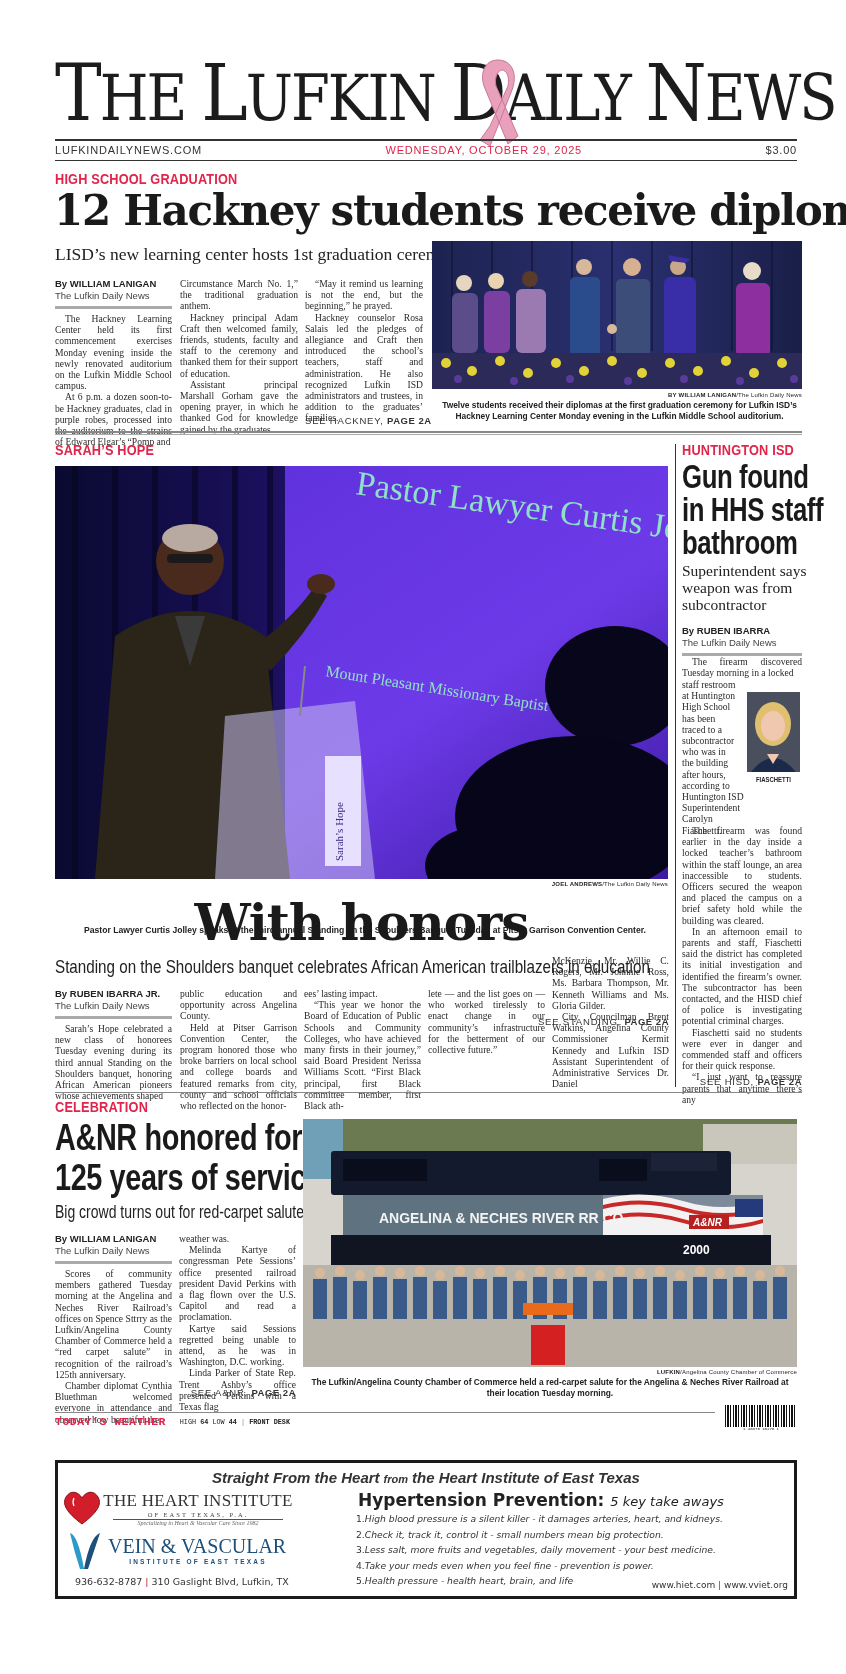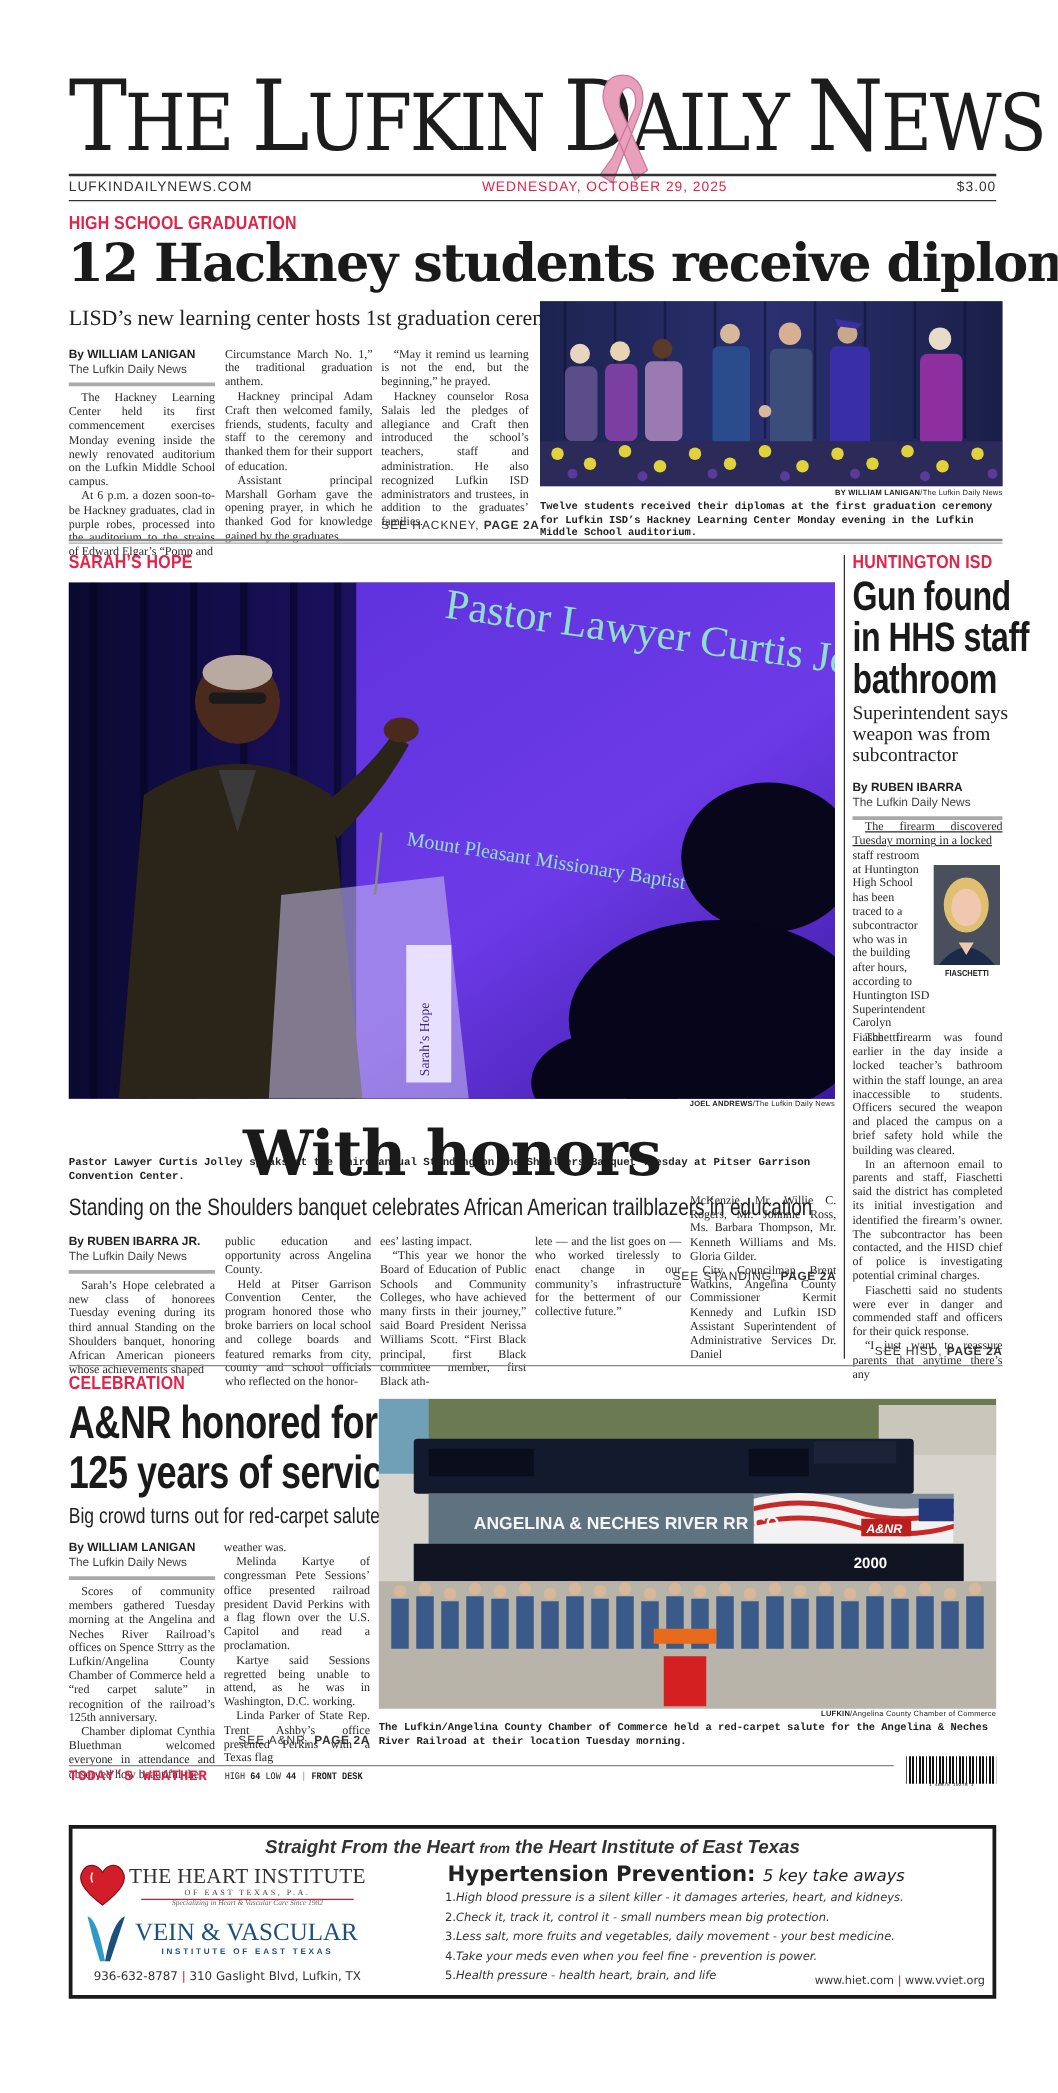--- a/index.html
+++ b/index.html
@@ -39,21 +39,21 @@
   .col p { text-indent: 10px; }
   .col p.noind { text-indent: 0; }
 
   .jump { font-family: "Liberation Sans", sans-serif; font-size: 9.5px; letter-spacing: 0.8px; color: #333;
     text-align: right; white-space: nowrap; }
   .jump b { font-weight: bold; letter-spacing: 0.5px; }
 
   .credit { font-family: "Liberation Sans", sans-serif; font-size: 6px; color: #222; text-align: right;
     font-weight: bold; letter-spacing: 0.2px; }
   .credit span { font-weight: normal; }
-  .caption { font-family: Liberation Mono, monospace; font-size: 8.4px; line-height: 10.5px; font-weight: bold; color: #222; }
+  .caption { font-family: Liberation Sans, sans-serif; font-size: 8.4px; line-height: 10.5px; font-weight: bold; color: #222; text-align: center; }
 
   .photo { overflow: hidden; }
 
   .section-rule { position: absolute; height: 1px; background: #777; }
 
   
   .ad { left: 55px; top: 1460px; width: 742px; height: 139px; border: 3px solid #1a1a1a; }
   .ad-top { position: absolute; left: 0; top: 6px; width: 100%; text-align: center;
     font-family: "Liberation Sans", sans-serif; font-weight: bold; font-style: italic; font-size: 15px; color: #333; }
   .ad-top .small { font-size: 11px; font-weight: bold; margin: 0 4px; }
@@ -277,21 +277,21 @@
 <div class="abs dek" style="left:682px;top:562px;width:125px;white-space:normal;font-size:15.5px;line-height:17px;">Superintendent says weapon was from subcontractor</div>
 
 <div class="abs" style="left:682px;top:625px;width:120px;">
   <div class="byline">
     <b>By RUBEN IBARRA</b><br>
     <span class="org">The Lufkin Daily News</span>
   </div>
   <div class="byrule"></div>
 </div>
 
-<div class="abs col" style="left:682px;top:656px;width:120px;text-align:justify;text-decoration:underline;">
+<div class="abs col" style="left:682px;top:656px;width:120px;text-align:justify;">
   <p style="text-indent:10px;"><span>The firearm discovered</span> <span>Tuesday morning in a locked</span></p>
 </div>
 <div class="abs col" style="left:682px;top:679px;width:63px;text-align:left;">
   <div>staff restroom</div>
   <div>at Huntington</div>
   <div>High School</div>
   <div>has been</div>
   <div>traced to a</div>
   <div>subcontractor</div>
   <div>who was in</div>

